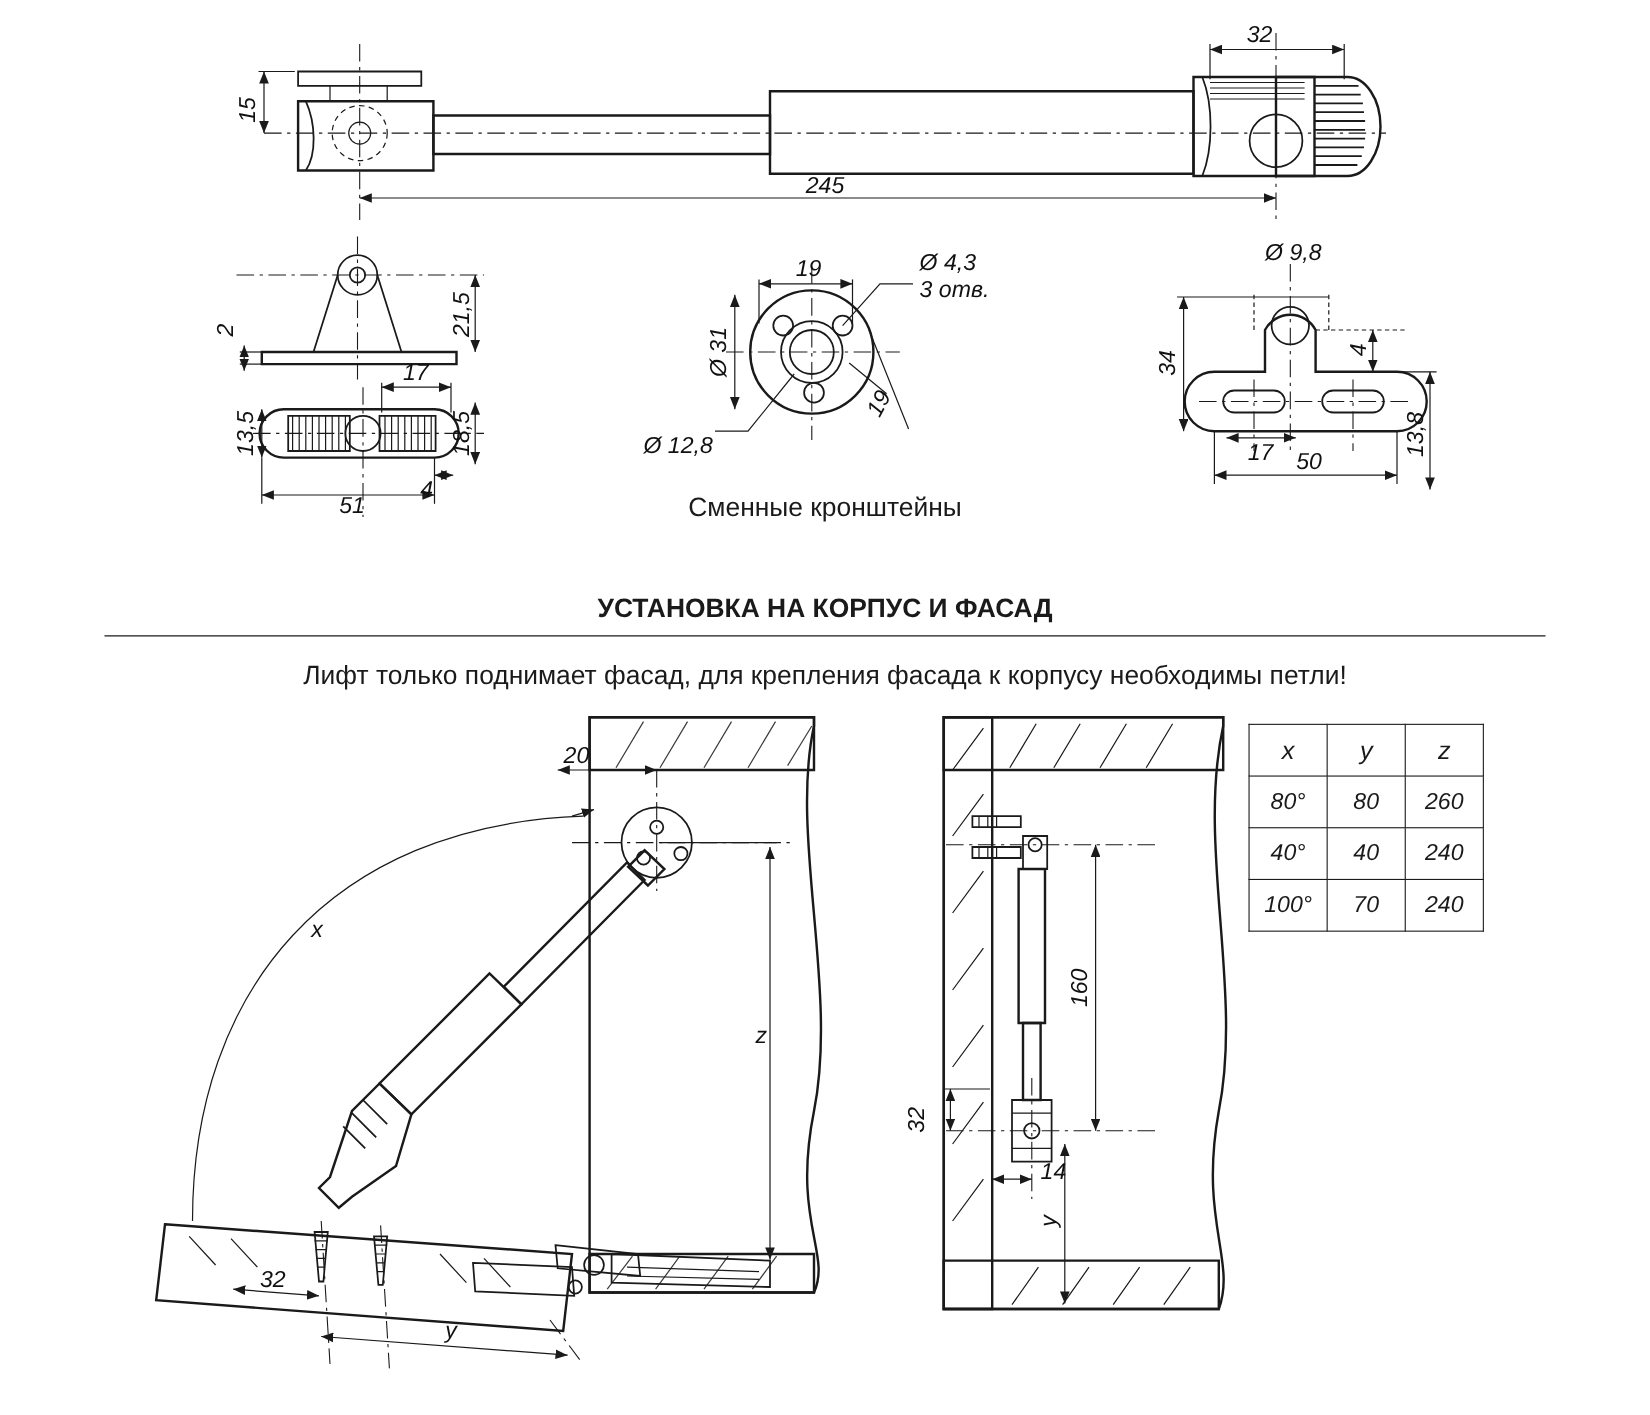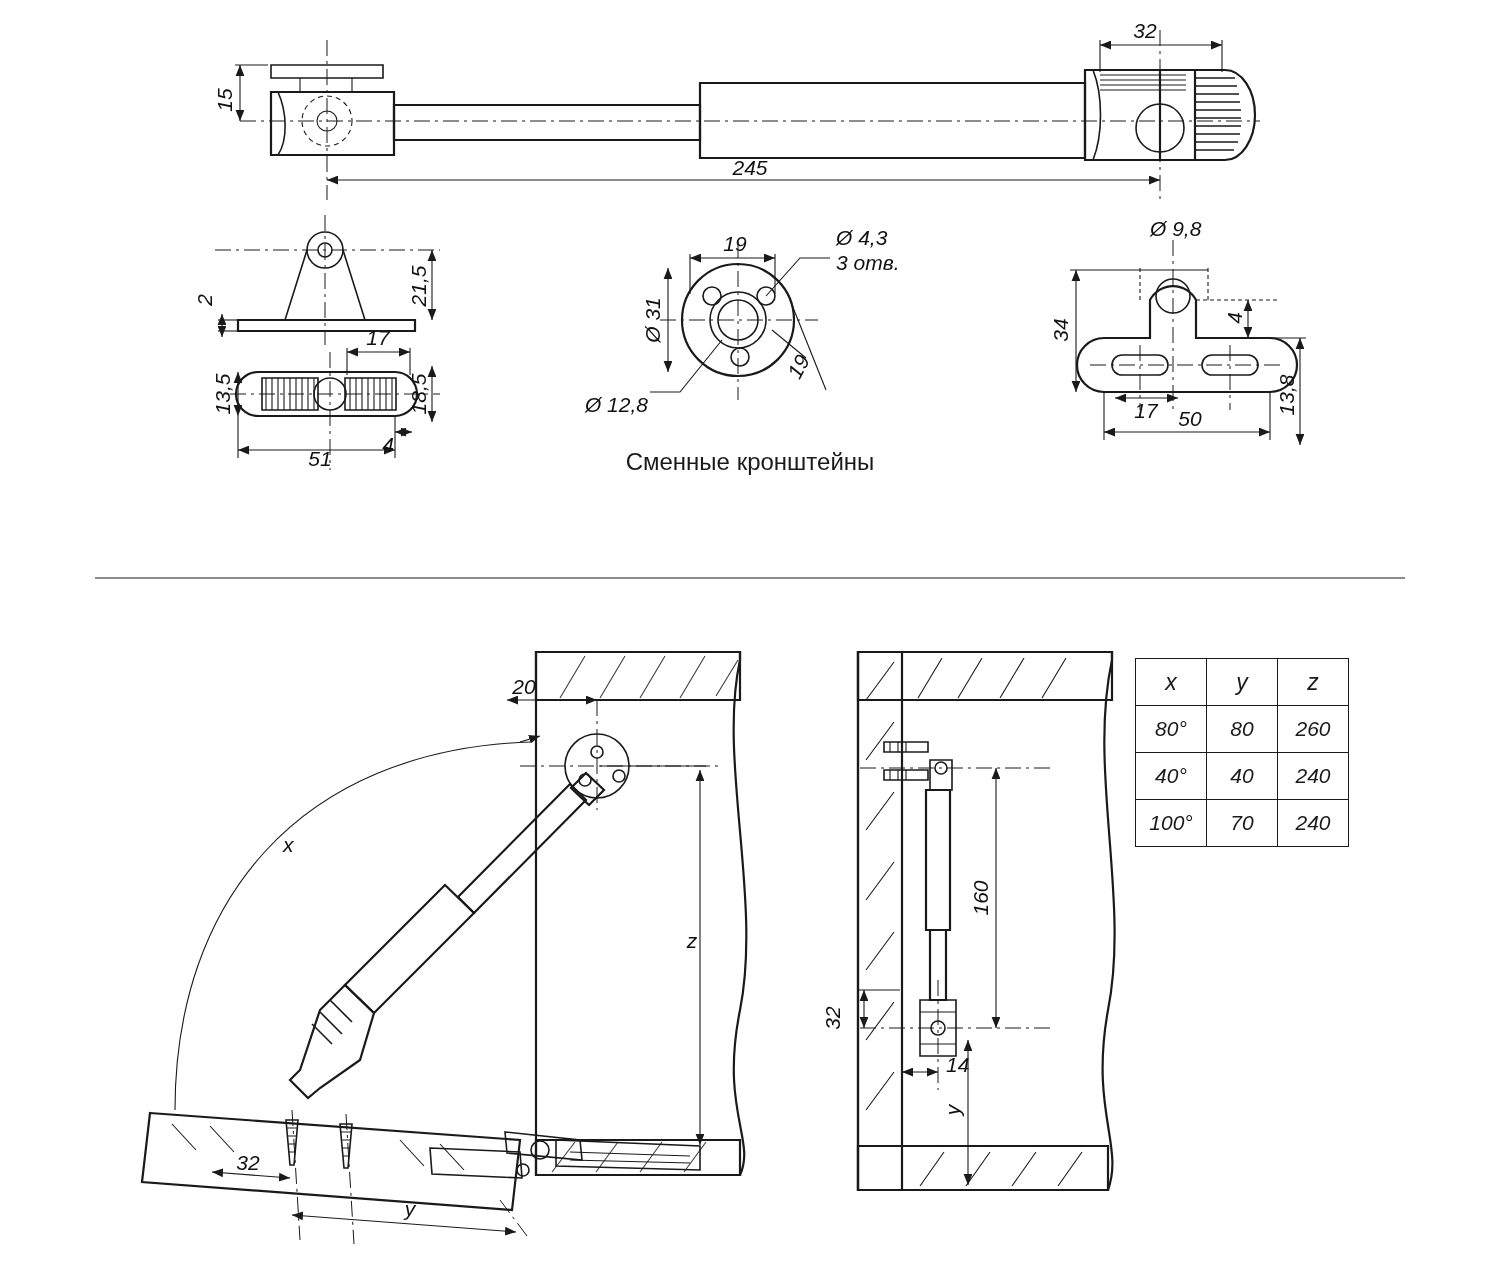--- a/index.html
+++ b/index.html
@@ -300,21 +300,27 @@
     <line class="dim" x1="968" y1="1040" x2="968" y2="1185" marker-start="url(#arS)" marker-end="url(#ar)"></line>
     <text class="lbl" x="960" y="1110" text-anchor="middle" transform="rotate(-90 960,1110)">y</text>
   </g>
 
 </svg>
 
 <div id="caption-brackets">
   <span class="txt-reg">Сменные кронштейны</span>
 </div>
 
-
+<div id="title-main">
+  <span class="txt-head">УСТАНОВКА НА КОРПУС И ФАСАД</span>
+</div>
+
+<div id="subtitle-note">
+  <span class="txt-reg">Лифт только поднимает фасад, для крепления фасада к корпусу необходимы петли!</span>
+</div>
 
 <table class="tbl" id="angle-table">
   <tbody>
         <tr>
     <td class="hd">x</td>
     <td class="hd">y</td>
     <td class="hd">z</td>
   </tr>
   <tr>
     <td>80°</td>

